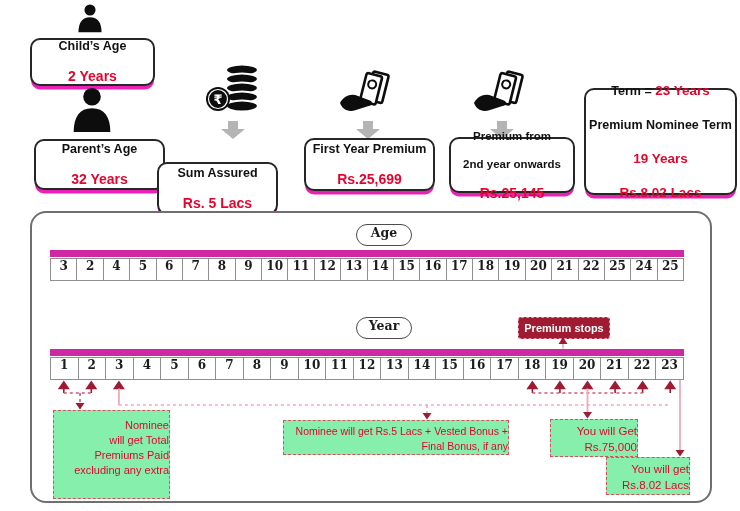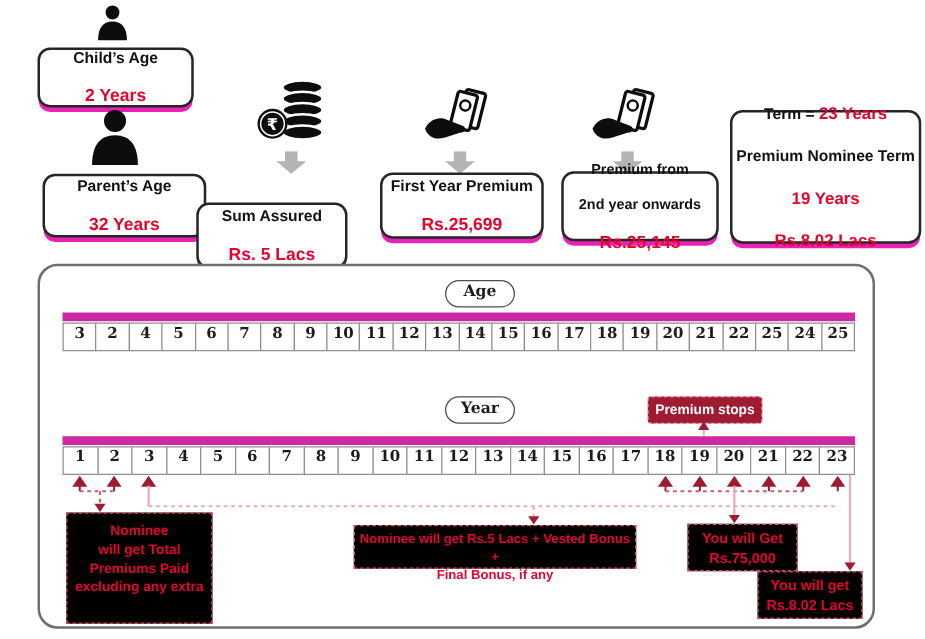--- a/index.html
+++ b/index.html
@@ -11,35 +11,35 @@
          justify-content:center;align-items:center;text-align:center;gap:14px;}
   .tcard .lbl{font-weight:700;font-size:12.5px;color:#121212;line-height:15px;}
   .tcard .val{font-weight:800;font-size:14px;color:#e4052e;line-height:17px;}
   .tcard .lbl.sm{font-size:11.5px;line-height:14px;}
   .termline{font-weight:700;font-size:12.5px;color:#121212;line-height:19.5px;}
   .termred{color:#e4052e;font-weight:800;font-size:13.5px;}
   
   .icon{position:absolute;}
   
   #panel{position:absolute;left:30px;top:211px;width:666px;height:288px;background:#fff;
-         border:2px solid #6f6f6f;border-radius:16px;}
+         border:2px solid #6f6f6f;border-radius:16px;padding-left:12px;}
   .pill{position:absolute;left:324px;width:54px;height:20px;background:#fff;
         border:1.6px solid #4c4c4c;border-radius:12px;text-align:center;line-height:20px;
         font:700 12.5px "DejaVu Serif",serif;color:#1c1c1c;}
   .bar{position:absolute;left:18px;width:634px;height:7px;background:#cf28a5;}
   .cellrow{position:absolute;left:18px;width:634px;display:flex;}
   .cell{flex:1;margin-left:-1px;border:1px solid #8f8f8f;background:#fff;text-align:center;
         height:21px;line-height:21px;font:700 12px "DejaVu Serif",serif;color:#1c1c1c;}
   .cell:first-child{margin-left:0;}
   #badge{position:absolute;left:486px;top:104px;width:90px;height:20px;background:#9e1b32;
          border:1.5px dashed #e8909e;border-radius:3px;color:#fff;text-align:center;
          line-height:20px;font-weight:700;font-size:11px;}
   
-  .note{position:absolute;border:1.6px dashed #e14a5f;background:#000000;color:#e4052e;
-        text-align:center;font-weight:700;}
+  .note{position:absolute;border:1.6px dashed #e14a5f;background:#86efac;color:#e4052e;
+        text-align:right;font-weight:400;}
   .nline{display:block;}
   #note1{left:21px;top:197px;width:117px;height:89px;font-size:11px;line-height:15px;padding-top:7px;box-sizing:border-box;}
   #note2{left:251px;top:207px;width:226px;height:35px;font-size:10.5px;line-height:14.5px;padding-top:3px;box-sizing:border-box;}
   #note3{left:518px;top:206px;width:88px;height:38px;font-size:11.5px;line-height:16px;padding-top:3px;box-sizing:border-box;}
   #note4{left:574px;top:244px;width:84px;height:38px;font-size:11.5px;line-height:16px;padding-top:3px;box-sizing:border-box;}
   svg{display:block;}
   #arrows{position:absolute;left:0;top:0;pointer-events:none;}
 </style>
 </head>
 <body>

